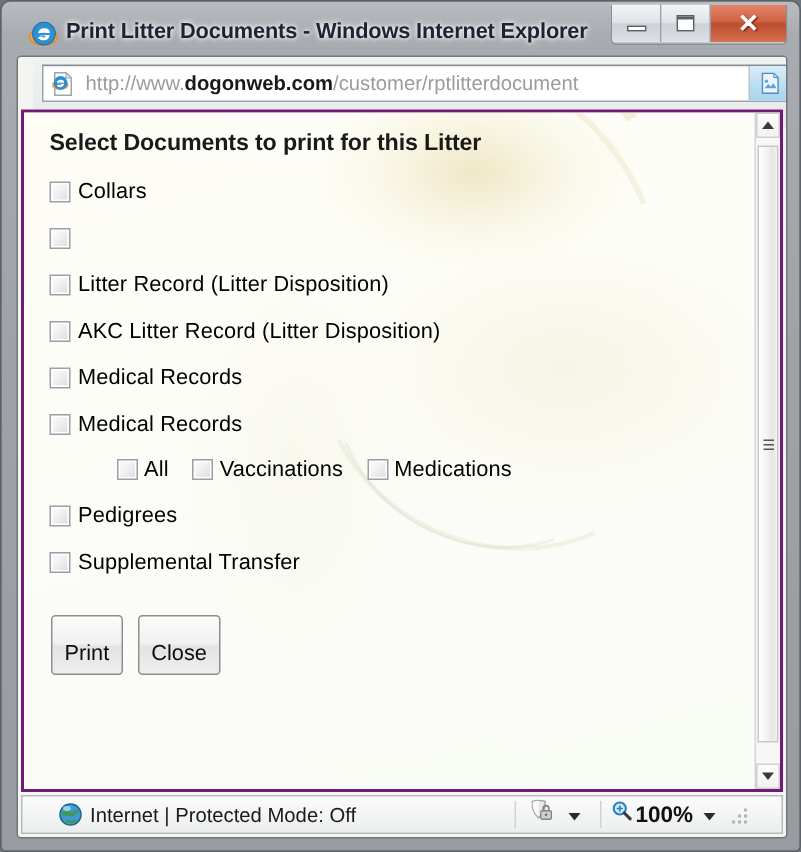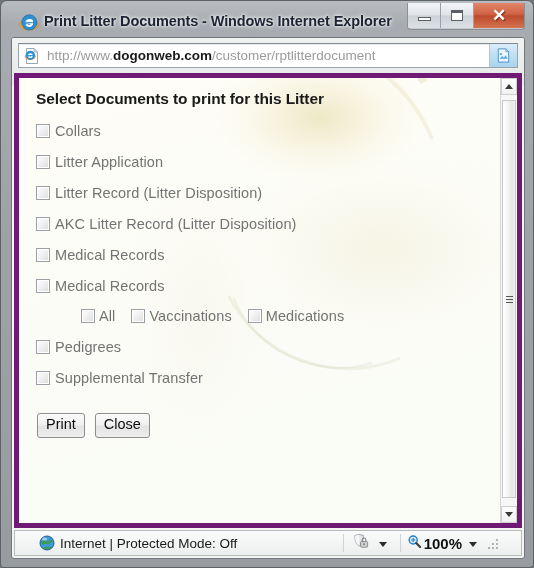--- a/index.html
+++ b/index.html
@@ -112,21 +112,21 @@
     box-sizing: border-box;
     background: #f4f4f1;
     border: 1px solid #72777c;
     border-radius: 3px;
     overflow: hidden;
   }
 
   
   .addressbar-row {
     position: absolute;
-    left: 0; top: 0;
+    left: 10px; top: 0;
     width: 512px; height: 47px;
     background: linear-gradient(180deg,#f1f2f2 0%, #e7e9e9 100%);
     box-sizing: border-box;
     padding: 5px 6px 16px 6px;
   }
   .addr-box {
     position: relative;
     height: 25px;
     background: #fff;
     border: 1px solid #9aa4ac;
@@ -159,21 +159,21 @@
     border-left: 1px solid #b9c4cc;
     display: flex; align-items: center; justify-content: center;
   }
 
   
   .viewport {
     position: absolute;
     left: 2px; top: 35px;
     width: 508px; height: 455px;
     box-sizing: border-box;
-    border: 5px solid #701a75;
+    border: 2px solid #701a75;
     background: #fffffc;
     overflow: hidden;
   }
   .page-bg {
     position: absolute;
     left: 0; top: 0; right: 17px; bottom: 0;
     background:
       radial-gradient(ellipse 150px 90px at 300px 40px, rgba(225,212,152,0.50) 0%, rgba(240,232,190,0.22) 45%, rgba(255,255,250,0) 72%),
       radial-gradient(ellipse 240px 150px at 360px 170px, rgba(232,226,186,0.30) 0%, rgba(250,248,235,0.10) 55%, rgba(255,255,252,0) 78%),
       radial-gradient(ellipse 110px 200px at 180px 230px, rgba(235,232,205,0.20) 0%, rgba(255,255,250,0) 70%),
@@ -217,41 +217,41 @@
     width: 14px; height: 14px;
     box-sizing: border-box;
     border: 1px solid #9aa0a6;
     background: linear-gradient(135deg,#fdfdfd 0%, #f2f2f2 42%, #dcdcdc 100%);
     box-shadow: inset 0 0 0 1px #fff;
     flex: 0 0 auto;
     margin-right: 5px;
   }
   .cb-label {
     font-size: 14.5px;
-    color: #737373;
+    color: #000000;
     white-space: nowrap;
     letter-spacing: 0.1px;
   }
   .sub-group { margin-left: 48px; }
   .sub-line { display: flex; align-items: center; height: 30px; }
   .sub-item { display: flex; align-items: center; margin-right: 16px; }
   .sub-item .cb { margin-right: 4px; }
 
   .button-row {
     display: flex;
     margin: 20px 0 0 4px;
   }
   .btn {
     font-family: "Liberation Sans", sans-serif;
     font-size: 14.5px;
     color: #0d0d0d;
     background: linear-gradient(180deg,#fbfbfb 0%, #f0f0f0 48%, #e3e3e3 52%, #eeeeee 100%);
     border: 1px solid #8d8d8d;
     border-radius: 3px;
-    padding: 3px 8px 4px 8px;
+    padding: 18px 8px 4px 8px;
     margin-right: 10px;
     box-shadow: inset 0 1px 0 #fff;
     line-height: 1.1;
   }
 
   
   .scrollbar {
     position: absolute;
     right: 0; top: 0;
     width: 17px; height: 100%;
@@ -413,21 +413,20 @@
 
       <div class="page-content">
         <div class="form-title">Select Documents to print for this Litter</div>
 
         <div class="cb-row">
           <span class="cb"></span>
           <span class="cb-label">Collars</span>
         </div>
         <div class="cb-row">
           <span class="cb"></span>
-          <span class="cb-label">Litter Application</span>
         </div>
         <div class="cb-row">
           <span class="cb"></span>
           <span class="cb-label">Litter Record (Litter Disposition)</span>
         </div>
         <div class="cb-row">
           <span class="cb"></span>
           <span class="cb-label">AKC Litter Record (Litter Disposition)</span>
         </div>
         <div class="cb-row">

